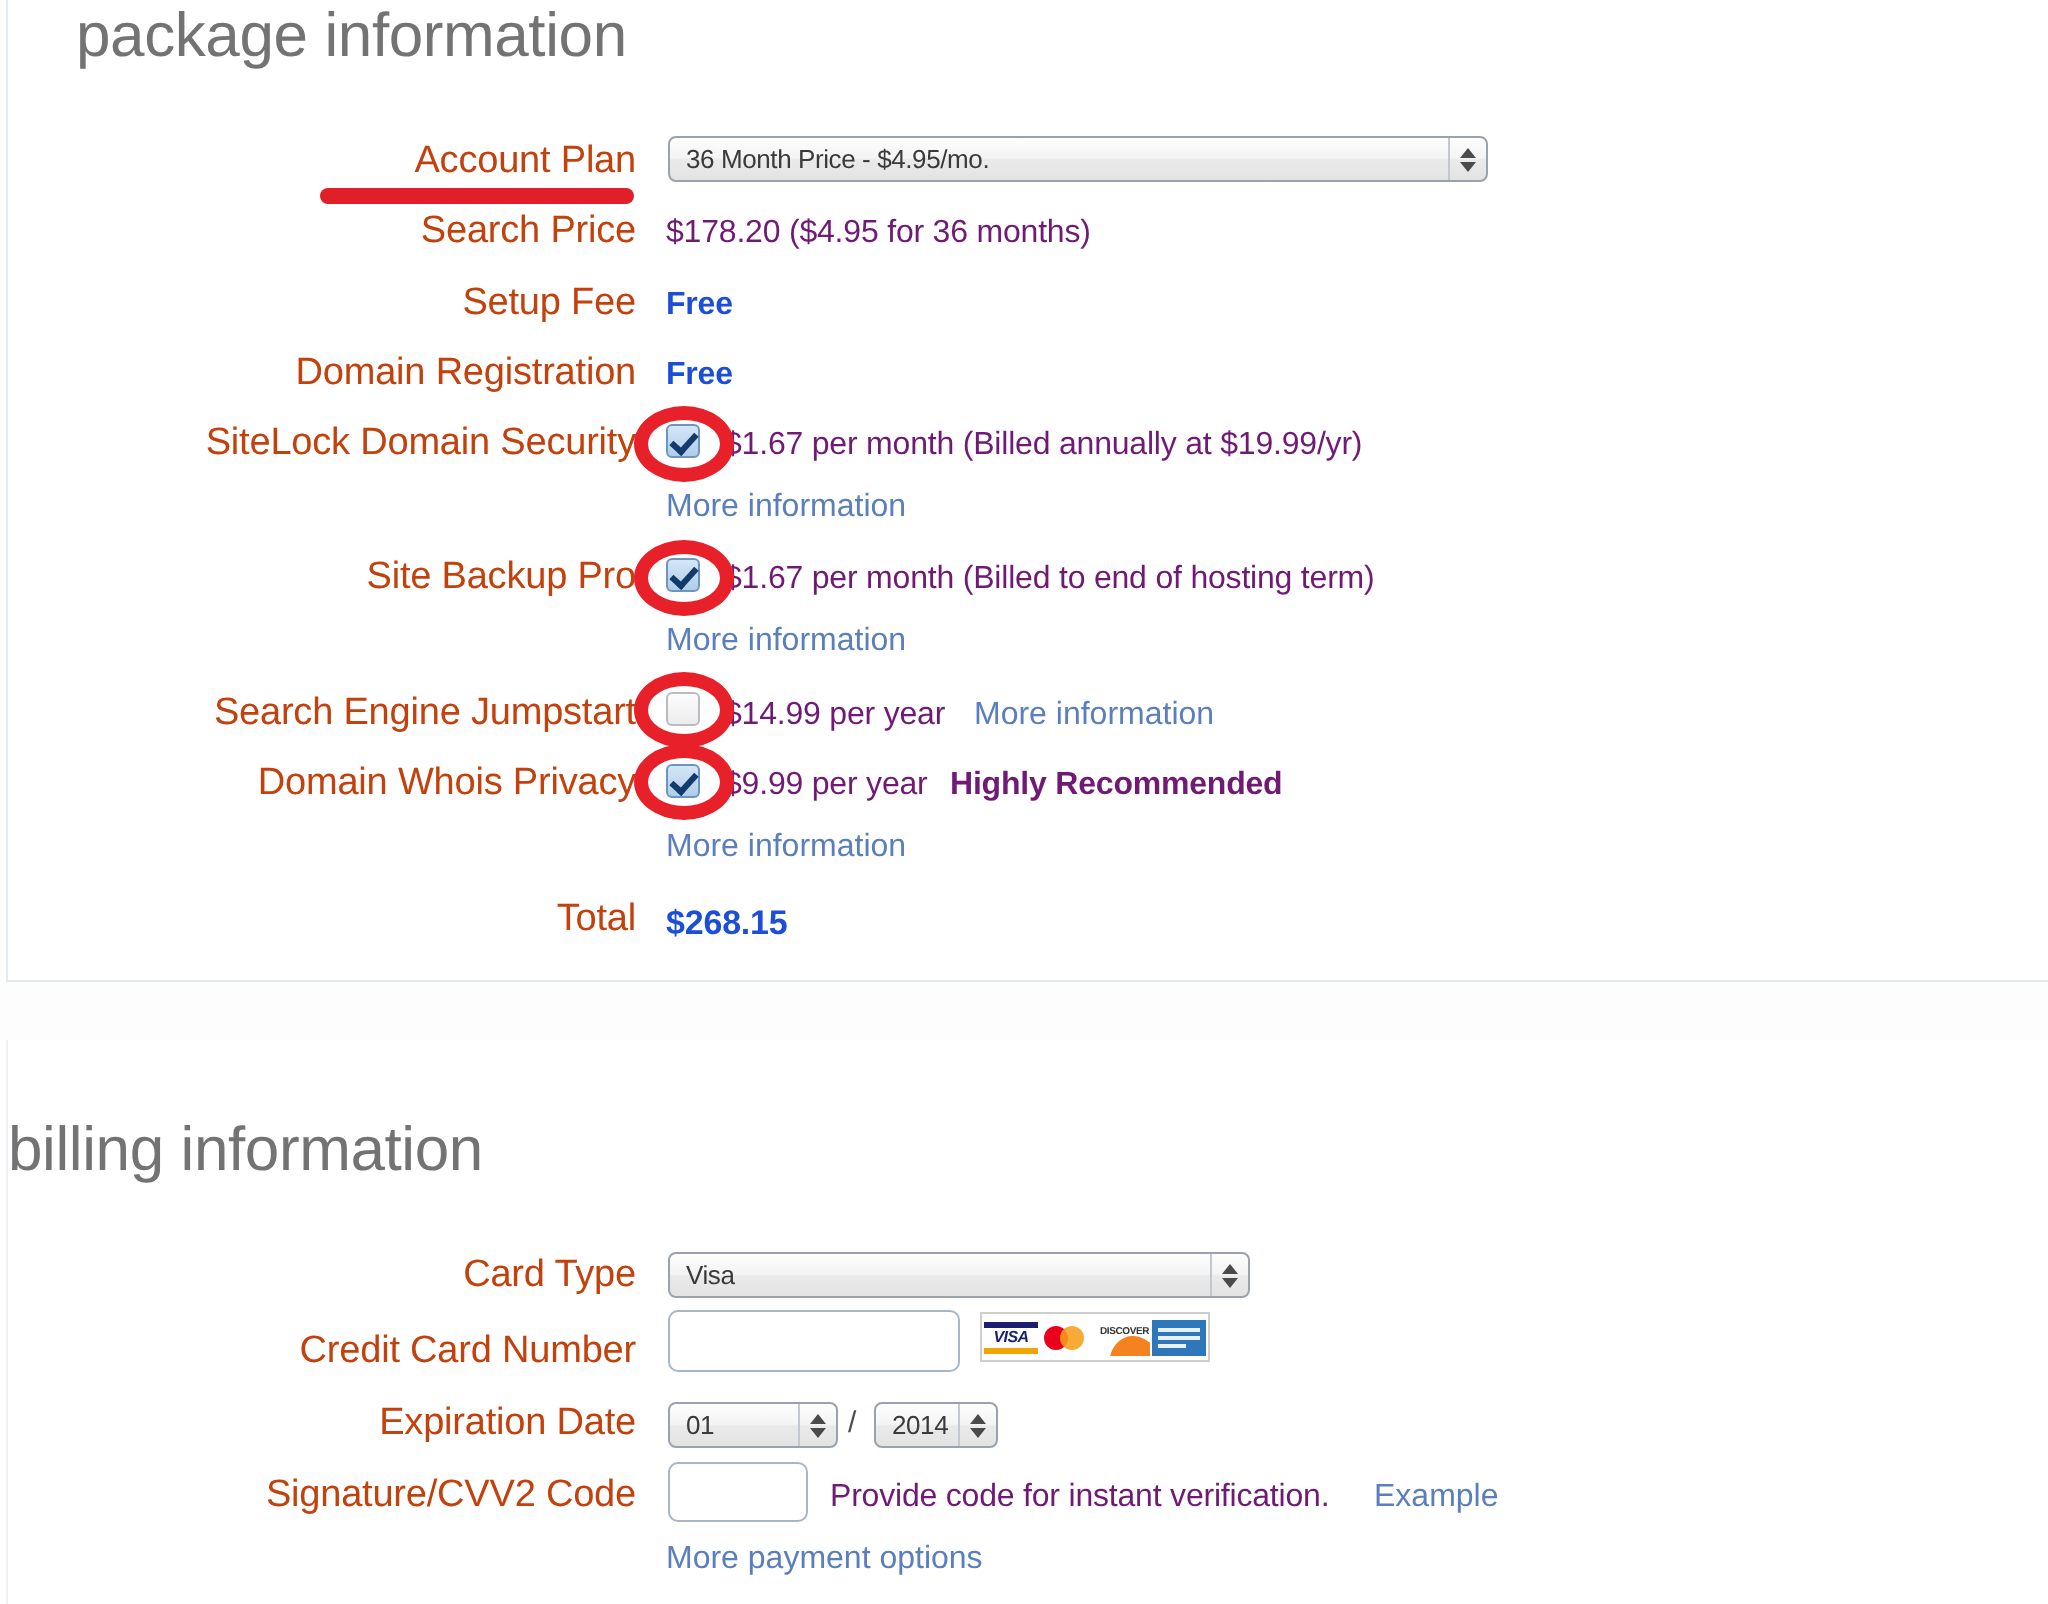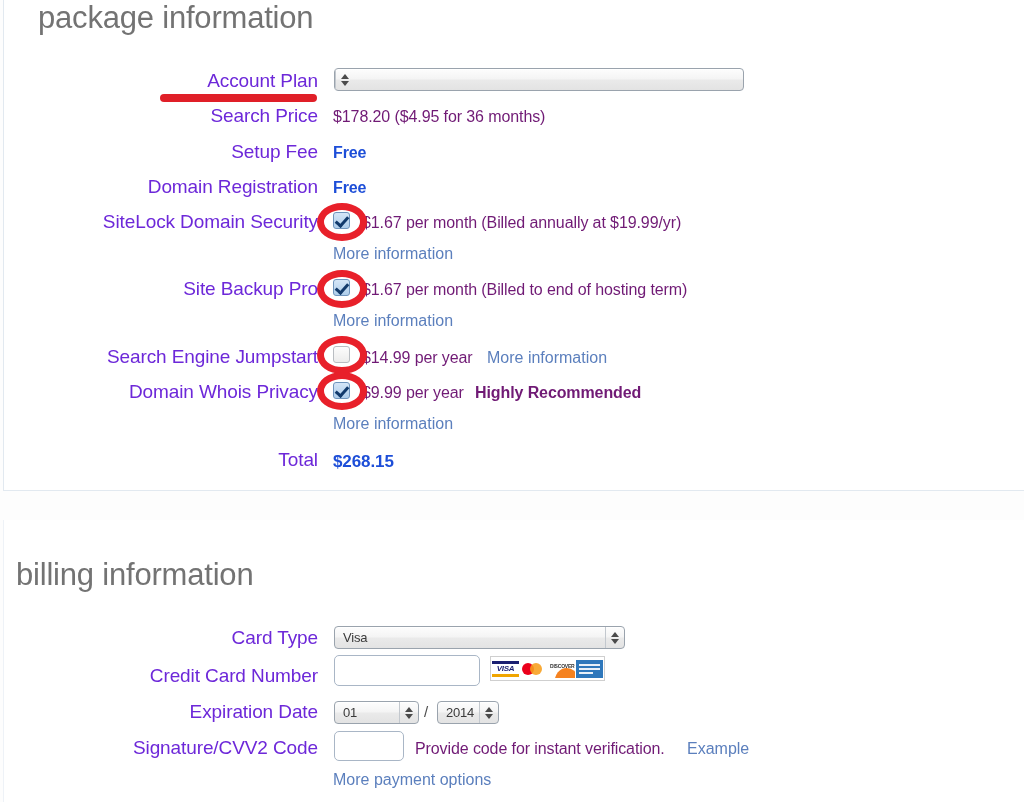--- a/index.html
+++ b/index.html
@@ -55,21 +55,21 @@
     left: 0;
     width: 1024px;
     height: 0;
   }
   .lbl {
     position: absolute;
     right: 706px;           
     text-align: center;
     white-space: nowrap;
     font-size: 19px;
-    color: #6d28d9;
+    color: #c2410c;
     font-weight: 400;
     letter-spacing: -0.1px;
   }
   .val {
     position: absolute;
     left: 333px;
     white-space: nowrap;
     font-size: 16px;
     color: #701a75;
     letter-spacing: -0.1px;
@@ -252,20 +252,21 @@
 <body>
 
 <div class="panel" id="package-panel"></div>
 
 <div class="section-heading" style="left:38px; top:0px;">package information</div>
 
 <div class="row" style="top:70px;">
   <div class="lbl" style="top:0;">Account Plan</div>
 </div>
 <div class="select" style="left:334px; top:68px; width:410px;">
+  <span class="sel-text">36 Month Price - $4.95/mo.</span>
   <span class="stepper">
     <span class="up"></span>
       <span class="dn"></span>
   </span>
 </div>
 <div class="red-underline" style="left:160px; top:94px; width:157px; height:8px;"></div>
 
 <div class="row" style="top:105px;">
   <div class="lbl" style="top:0;">Search Price</div>
   <div class="val" style="top:3px;">$178.20  ($4.95 for 36 months)</div>
@@ -314,21 +315,21 @@
 <div class="red-ring" style="left:317px; top:372px; width:50px; height:38px;"></div>
 <div class="sublink" style="top:415px;">More information</div>
 
 <div class="row" style="top:449px;">
   <div class="lbl" style="top:0;">Total</div>
   <div class="val bold" style="top:3px; font-size:17px;">$268.15</div>
 </div>
 
 <div class="panel" id="billing-panel"></div>
 
-<div class="section-heading" style="left:16px; top:557px;">billing information</div>
+<div class="section-heading" style="left:4px; top:557px;">billing information</div>
 
 <div class="row" style="top:627px;">
   <div class="lbl" style="top:0;">Card Type</div>
 </div>
 <div class="select" style="left:334px; top:626px; width:291px;">
   <span class="sel-text">Visa</span>
   <span class="stepper">
     <span class="up"></span>
       <span class="dn"></span>
   </span>

